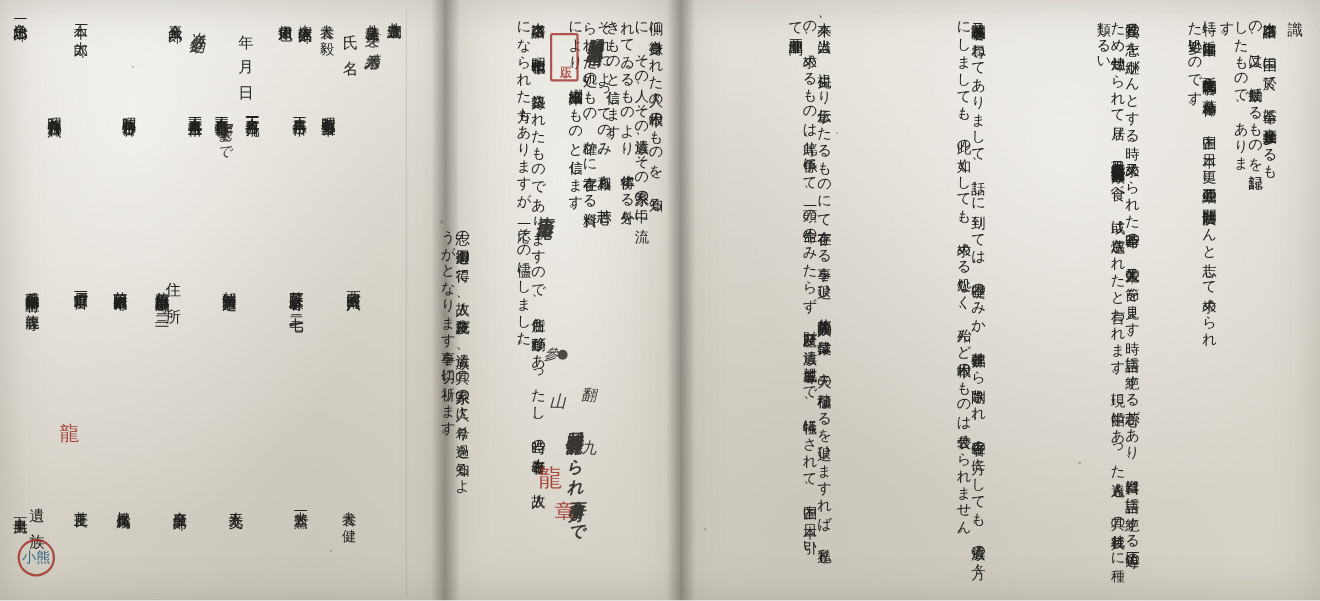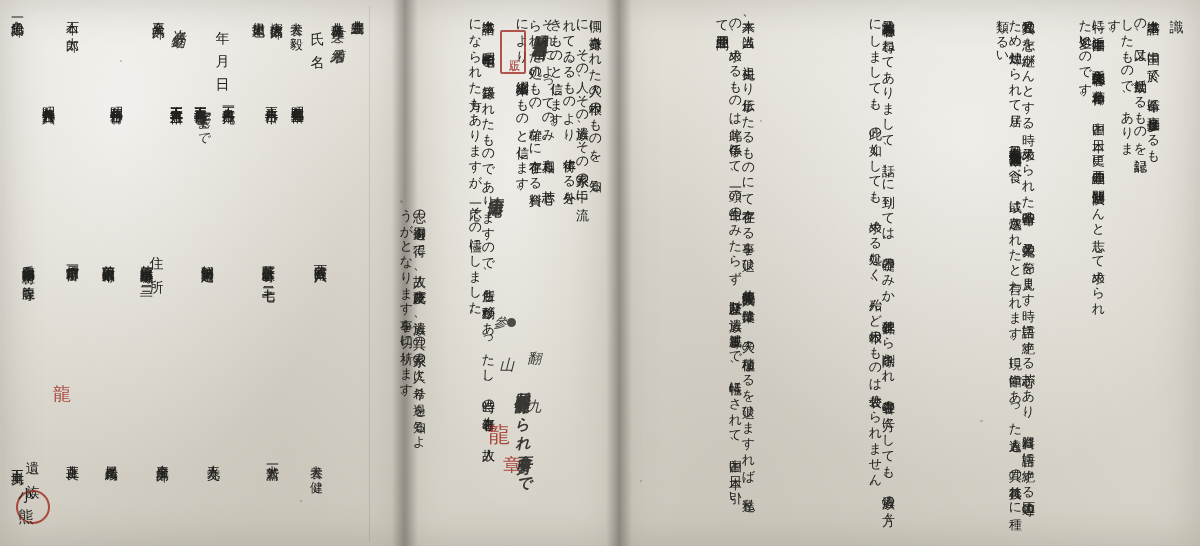--- a/index.html
+++ b/index.html
@@ -115,25 +115,25 @@
     font-size: 11px;
     writing-mode: vertical-rl;
     text-orientation: upright;
     opacity: 0.8;
     border-radius: 2px;
   }
   .seal-circle {
     position: absolute;
     border: 2px solid #9e2b20;
     border-radius: 50%;
-    color: #000000;
+    color: #0c4a6e;
     display: flex;
     align-items: center;
     justify-content: center;
-    font-size: 16px;
+    font-size: 13px;
     opacity: 0.8;
   }
   .inkdot {
     position: absolute;
     background: rgba(40,38,34,0.8);
     border-radius: 50%;
   }
   
   .rule {
     position: absolute;

